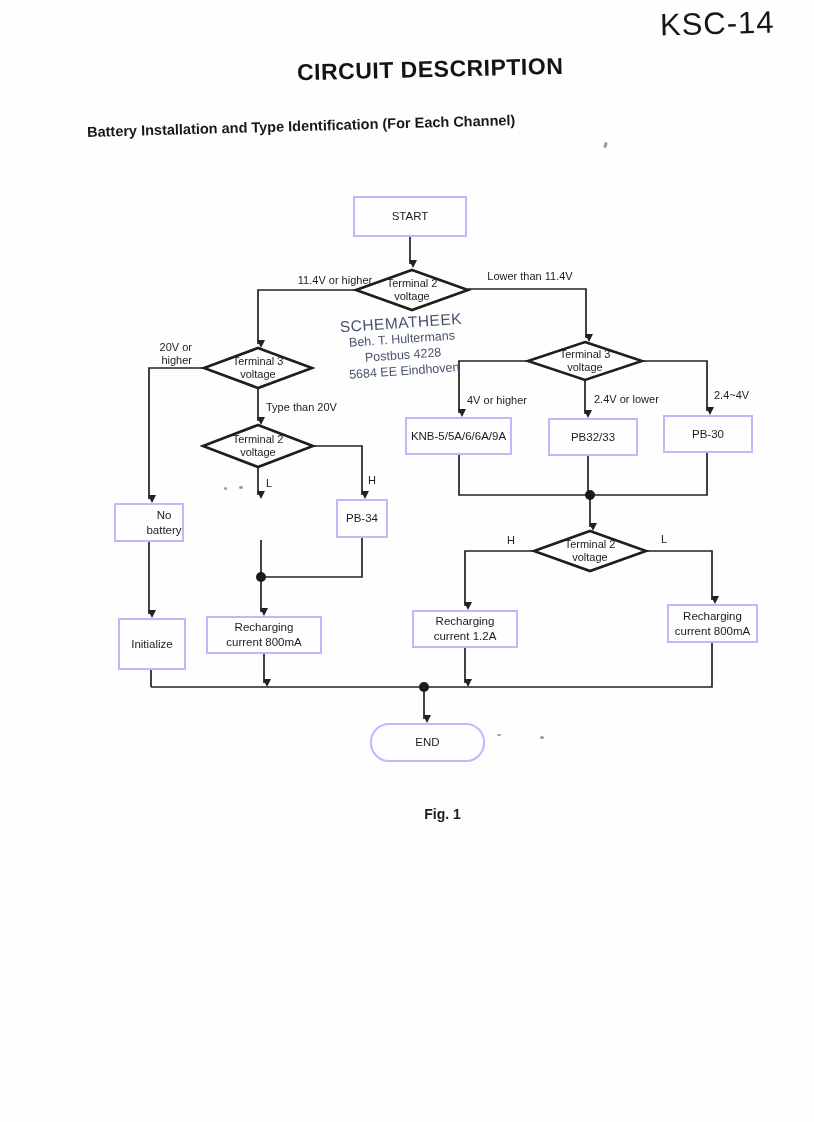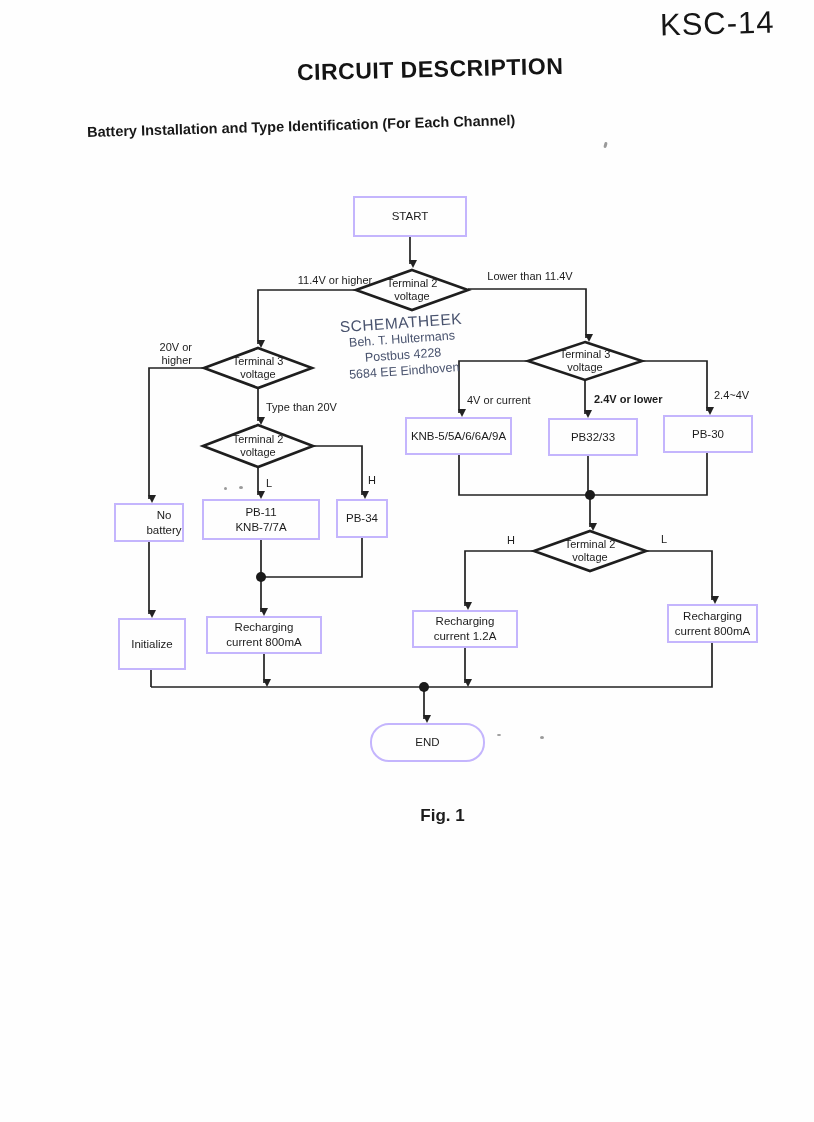--- a/index.html
+++ b/index.html
@@ -19,21 +19,21 @@
     transform:rotate(-1.5deg);
   }
   .title{
     font-size:23px;font-weight:bold;letter-spacing:0.5px;color:#141414;
     transform:rotate(-1.4deg);white-space:nowrap;
   }
   .subtitle{
     font-size:14.5px;font-weight:bold;color:#181818;
     transform:rotate(-1.6deg);white-space:nowrap;
   }
-  .fig-caption{font-size:17px;font-weight:bold;text-align:center;}
+  .fig-caption{font-size:14px;font-weight:bold;text-align:center;}
   
   .box{
     position:absolute;
     border:2px solid #c4b5fd;
     background:#fefefe;
     display:flex;align-items:center;justify-content:center;
     text-align:center;
     font-size:11.5px;line-height:1.3;
     white-space:pre-line;
     box-sizing:border-box;
@@ -143,22 +143,20 @@
     </g>
     <g fill="#1a1a1a" stroke="none">
       <circle cx="261" cy="577" r="5"></circle>
       <circle cx="590" cy="495" r="5"></circle>
       <circle cx="424" cy="687" r="5"></circle>
     </g>
   </svg>
 
   <div class="box" style="left:353px;top:196px;width:114px;height:41px;">START</div>
   <div class="box" style="left:114px;top:503px;width:70px;height:39px;padding-left:30px;">No battery</div>
-  <div class="box" style="left:202px;top:499px;width:118px;height:41px;">PB-11
-KNB-7/7A</div>
   <div class="box" style="left:336px;top:499px;width:52px;height:39px;">PB-34</div>
   <div class="box" style="left:118px;top:618px;width:68px;height:52px;">Initialize</div>
   <div class="box" style="left:206px;top:616px;width:116px;height:38px;">Recharging
 current 800mA</div>
   <div class="box" style="left:405px;top:417px;width:107px;height:38px;">KNB-5/5A/6/6A/9A</div>
   <div class="box" style="left:548px;top:418px;width:90px;height:38px;">PB32/33</div>
   <div class="box" style="left:663px;top:415px;width:90px;height:38px;">PB-30</div>
   <div class="box" style="left:412px;top:610px;width:106px;height:38px;">Recharging
 current 1.2A</div>
   <div class="box" style="left:667px;top:604px;width:91px;height:39px;">Recharging
@@ -176,22 +174,22 @@
   <div class="dtext" style="left:540px;top:537px;width:100px;height:28px;">Terminal 2
 voltage</div>
 
   <div class="elabel" style="left:258px;top:274px;width:88px;text-align:center;margin-left:33px;">11.4V or higher</div>
   <div class="elabel" style="left:482px;top:270px;width:96px;text-align:center;">Lower than 11.4V</div>
   <div class="elabel" style="left:140px;top:341px;width:52px;text-align:right;">20V or
 higher</div>
   <div class="elabel" style="left:266px;top:401px;width:90px;">Type than 20V</div>
   <div class="elabel" style="left:266px;top:477px;">L</div>
   <div class="elabel" style="left:368px;top:474px;">H</div>
-  <div class="elabel" style="left:467px;top:394px;width:72px;">4V or current</div>
-  <div class="elabel" style="left:594px;top:393px;width:86px;font-weight:bold;">2.4V or lower</div>
+  <div class="elabel" style="left:467px;top:394px;width:72px;">4V or higher</div>
+  <div class="elabel" style="left:594px;top:393px;width:86px;">2.4V or lower</div>
   <div class="elabel" style="left:714px;top:389px;width:50px;">2.4~4V</div>
   <div class="elabel" style="left:507px;top:534px;">H</div>
   <div class="elabel" style="left:661px;top:533px;">L</div>
 
   <div class="abs stamp" style="left:330px;top:313px;width:145px;">
     <div class="s1">SCHEMATHEEK</div>
     <div class="s2">Beh. T. Hultermans</div>
     <div class="s2">Postbus 4228</div>
     <div class="s2">5684 EE Eindhoven</div>
   </div>

